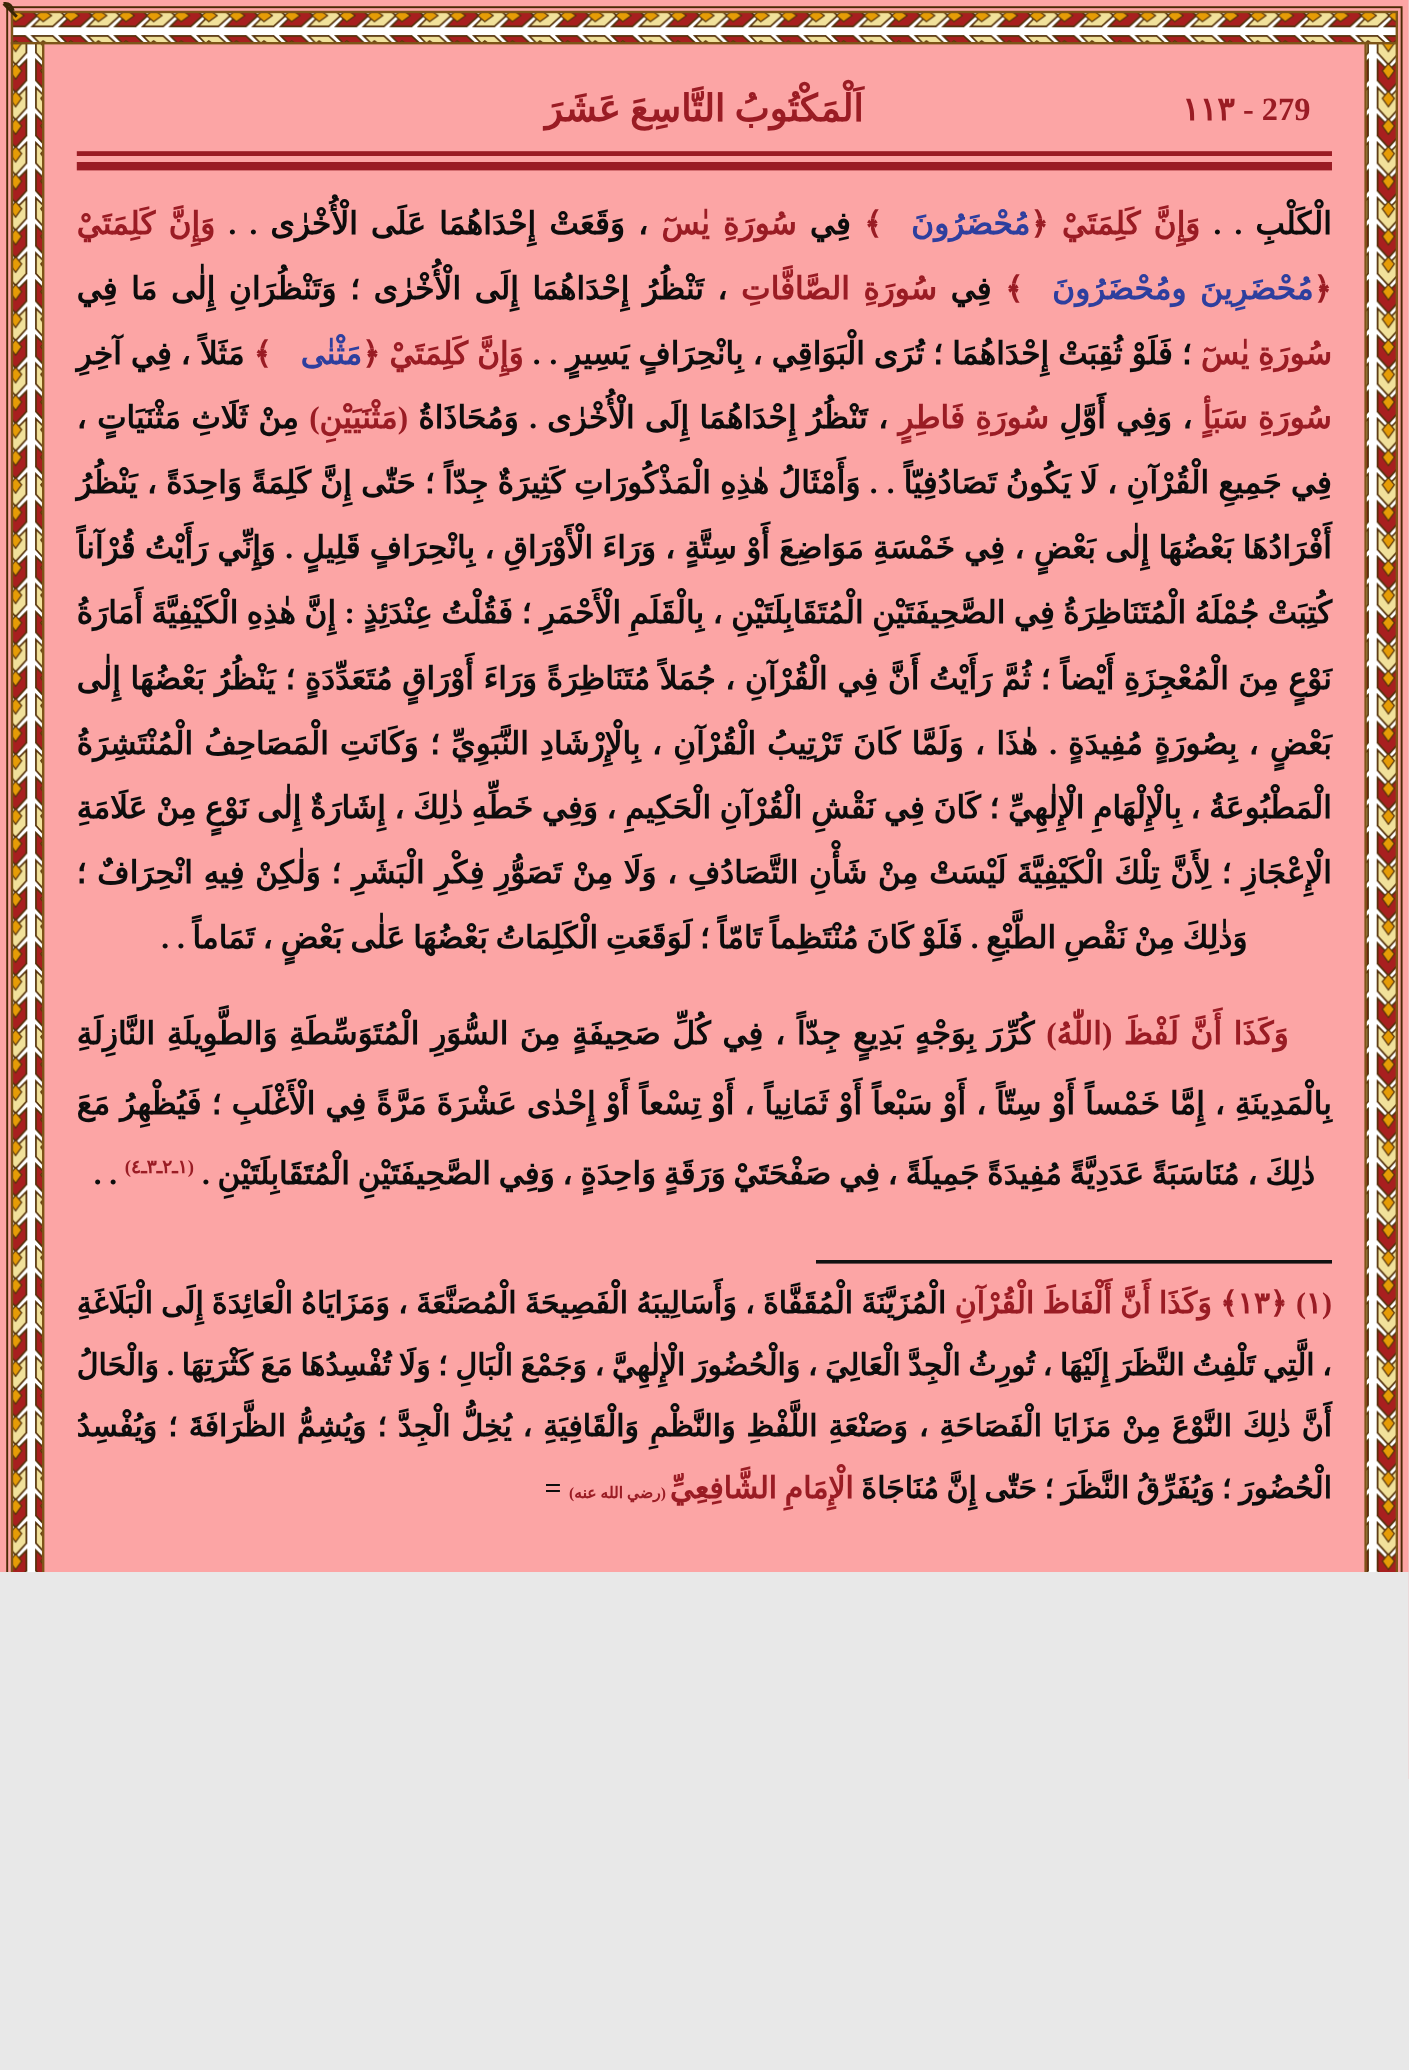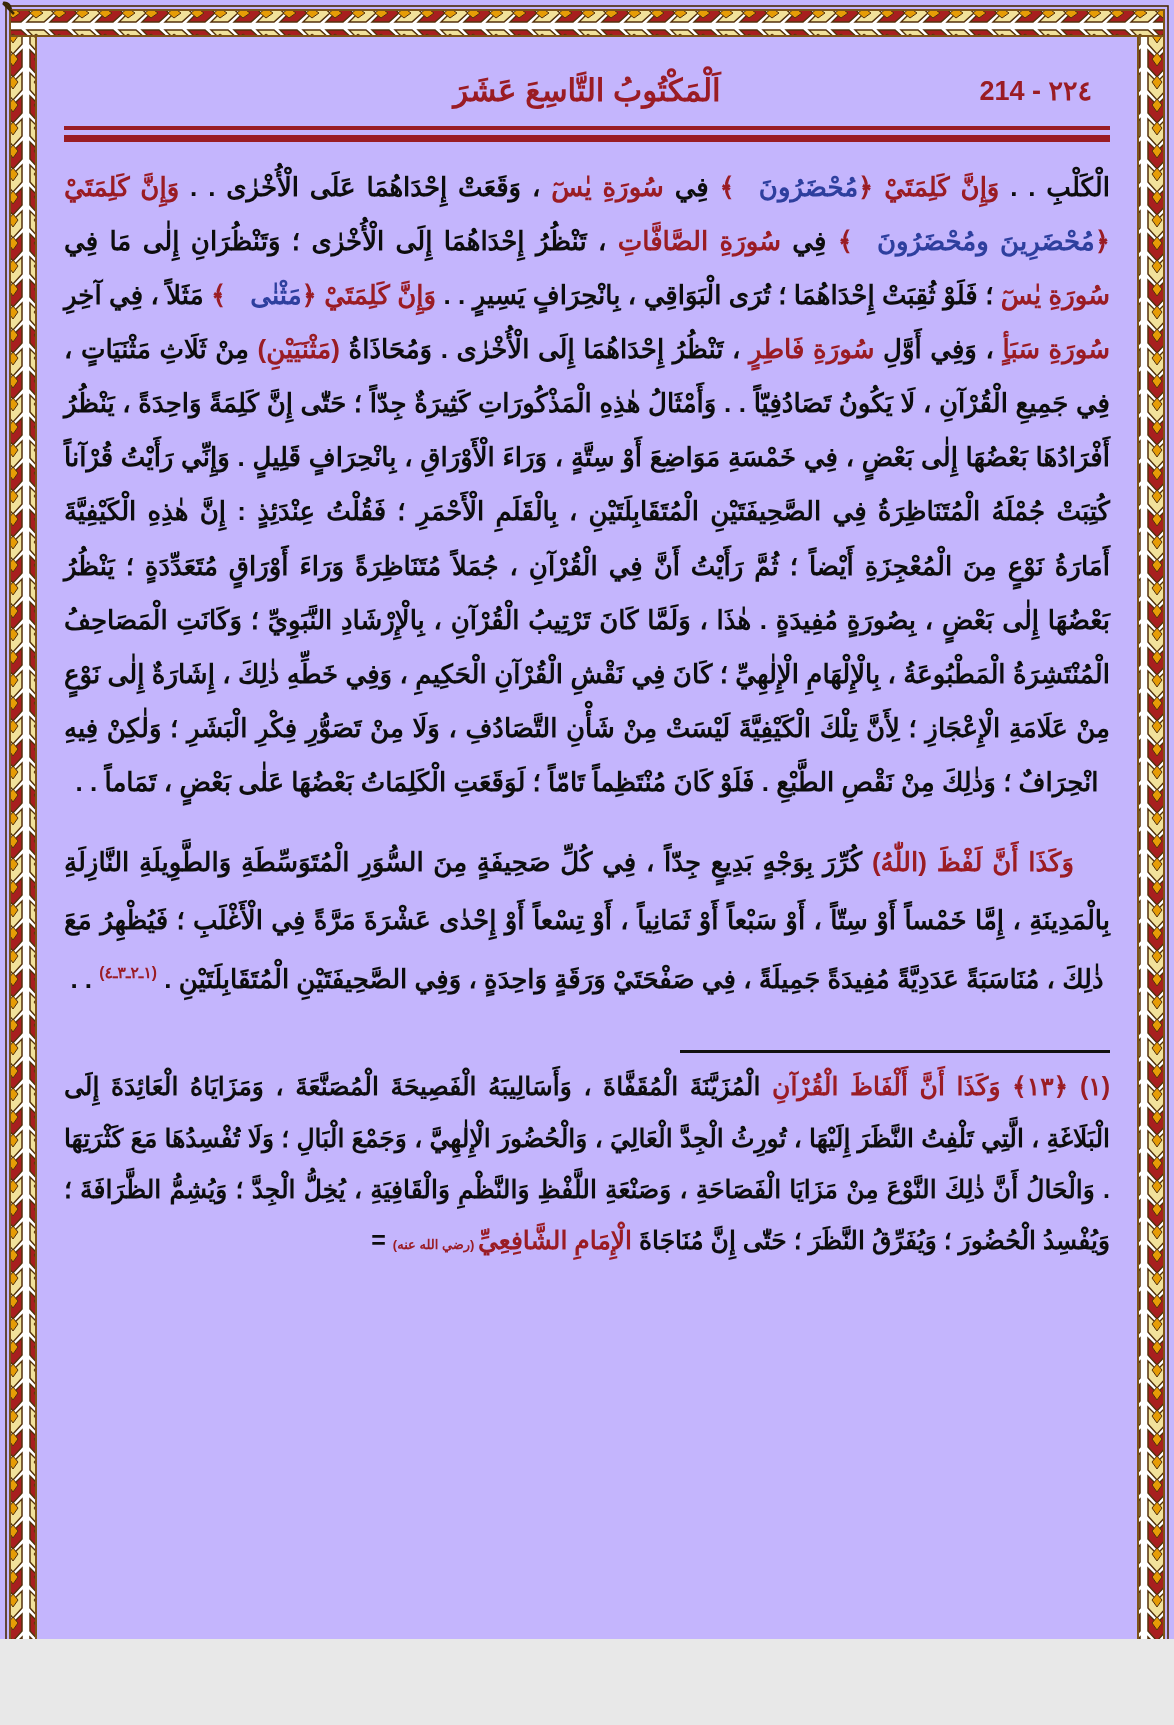--- a/index.html
+++ b/index.html
@@ -1,19 +1,19 @@
 <!DOCTYPE html>
 <html lang="ar" dir="rtl" style="--accent-red: #9a1c24; --quran-blue: #2e3f9e; --text-black: #0d0d0d; --border-red: #a81f1f; --border-gold: #e69c06; --border-cream: #f1e19b; --border-brown: #7d5418;"><head>
 <meta charset="utf-8">
 <style>
   html,body{margin:0;padding:0;background:#e8e8e8;}
   .page{
-    position:relative;width:1174px;height:1639px;margin:0 auto;
-    background:#c4b5fd;overflow:hidden;
-    font-family:Liberation Sans, sans-serif;direction:rtl;
+    position:relative;width:1174px;height:1310px;margin:0 auto;
+    background:#fca5a5;overflow:hidden;
+    font-family:Liberation Serif, serif;direction:rtl;
   }
   .frame{position:absolute;left:0;top:0;pointer-events:none;}
   .content{position:absolute;top:44px;right:64px;left:64px;bottom:40px;}
   .header{position:relative;height:66px;margin-top:14px;}
   .title{
     text-align:center;font-size:31px;font-weight:bold;
     color:var(--accent-red,#9a1c24);line-height:66px;
   }
   .pagenums{
     position:absolute;right:18px;top:0;font-size:27px;font-weight:bold;
@@ -73,21 +73,21 @@
     <rect x="10" y="1689" width="1154" height="26" fill="url(#chainH)" stroke="#7d5418" stroke-width="2"></rect>
     <rect x="10" y="36" width="26" height="1653" fill="url(#chainV)" stroke="#7d5418" stroke-width="2"></rect>
     <rect x="1138" y="36" width="26" height="1653" fill="url(#chainV)" stroke="#7d5418" stroke-width="2"></rect>
     <path d="M14,14 L3,3 M3,3 q6,-1 8,6" stroke="#3a2506" stroke-width="2.5" fill="none"></path>
   </svg>
 
   <div class="content">
 
     <div class="header">
       <div class="title">اَلْمَكْتُوبُ التَّاسِعَ عَشَرَ</div>
-      <div class="pagenums">٢٢٤ - 214</div>
+      <div class="pagenums">279 - ١١٣</div>
     </div>
 
     <div class="rule"></div>
 
     <div class="bodytext">
       <p class="bp"><span class="c-black">الْكَلْبِ . . </span><span class="c-red">وَإِنَّ كَلِمَتَيْ </span><span class="c-red">﴿</span><span class="c-blue">مُحْضَرُونَ</span><span class="c-red">﴾</span><span class="c-black"> فِي </span><span class="c-red">سُورَةِ يٰسٓ</span><span class="c-black"> ، وَقَعَتْ إِحْدَاهُمَا عَلَى الْأُخْرٰى . . </span><span class="c-red">وَإِنَّ كَلِمَتَيْ </span><span class="c-red">﴿</span><span class="c-blue">مُحْضَرِينَ ومُحْضَرُونَ</span><span class="c-red">﴾</span><span class="c-black"> فِي </span><span class="c-red">سُورَةِ الصَّافَّاتِ</span><span class="c-black"> ، تَنْظُرُ إِحْدَاهُمَا إِلَى الْأُخْرٰى ؛ وَتَنْظُرَانِ إِلٰى مَا فِي </span><span class="c-red">سُورَةِ يٰسٓ</span><span class="c-black"> ؛ فَلَوْ ثُقِبَتْ إِحْدَاهُمَا ؛ تُرَى الْبَوَاقِي ، بِانْحِرَافٍ يَسِيرٍ . . </span><span class="c-red">وَإِنَّ كَلِمَتَيْ </span><span class="c-red">﴿</span><span class="c-blue">مَثْنٰى</span><span class="c-red">﴾</span><span class="c-black"> مَثَلاً ، فِي آخِرِ </span><span class="c-red">سُورَةِ سَبَأٍ</span><span class="c-black"> ، وَفِي أَوَّلِ </span><span class="c-red">سُورَةِ فَاطِرٍ</span><span class="c-black"> ، تَنْظُرُ إِحْدَاهُمَا إِلَى الْأُخْرٰى . وَمُحَاذَاةُ </span><span class="c-red">(مَثْنَيَيْنِ)</span><span class="c-black"> مِنْ ثَلَاثِ مَثْنَيَاتٍ ، فِي جَمِيعِ الْقُرْآنِ ، لَا يَكُونُ تَصَادُفِيّاً . . وَأَمْثَالُ هٰذِهِ الْمَذْكُورَاتِ كَثِيرَةٌ جِدّاً ؛ حَتّٰى إِنَّ كَلِمَةً وَاحِدَةً ، يَنْظُرُ أَفْرَادُهَا بَعْضُهَا إِلٰى بَعْضٍ ، فِي خَمْسَةِ مَوَاضِعَ أَوْ سِتَّةٍ ، وَرَاءَ الْأَوْرَاقِ ، بِانْحِرَافٍ قَلِيلٍ . وَإِنِّي رَأَيْتُ قُرْآناً كُتِبَتْ جُمْلَهُ الْمُتَنَاظِرَةُ فِي الصَّحِيفَتَيْنِ الْمُتَقَابِلَتَيْنِ ، بِالْقَلَمِ الْأَحْمَرِ ؛ فَقُلْتُ عِنْدَئِذٍ : إِنَّ هٰذِهِ الْكَيْفِيَّةَ أَمَارَةُ نَوْعٍ مِنَ الْمُعْجِزَةِ أَيْضاً ؛ ثُمَّ رَأَيْتُ أَنَّ فِي الْقُرْآنِ ، جُمَلاً مُتَنَاظِرَةً وَرَاءَ أَوْرَاقٍ مُتَعَدِّدَةٍ ؛ يَنْظُرُ بَعْضُهَا إِلٰى بَعْضٍ ، بِصُورَةٍ مُفِيدَةٍ . هٰذَا ، وَلَمَّا كَانَ تَرْتِيبُ الْقُرْآنِ ، بِالْإِرْشَادِ النَّبَوِيِّ ؛ وَكَانَتِ الْمَصَاحِفُ الْمُنْتَشِرَةُ الْمَطْبُوعَةُ ، بِالْإِلْهَامِ الْإِلٰهِيِّ ؛ كَانَ فِي نَقْشِ الْقُرْآنِ الْحَكِيمِ ، وَفِي خَطِّهِ ذٰلِكَ ، إِشَارَةٌ إِلٰى نَوْعٍ مِنْ عَلَامَةِ الْإِعْجَازِ ؛ لِأَنَّ تِلْكَ الْكَيْفِيَّةَ لَيْسَتْ مِنْ شَأْنِ التَّصَادُفِ ، وَلَا مِنْ تَصَوُّرِ فِكْرِ الْبَشَرِ ؛ وَلٰكِنْ فِيهِ انْحِرَافٌ ؛ وَذٰلِكَ مِنْ نَقْصِ الطَّبْعِ . فَلَوْ كَانَ مُنْتَظِماً تَامّاً ؛ لَوَقَعَتِ الْكَلِمَاتُ بَعْضُهَا عَلٰى بَعْضٍ ، تَمَاماً . .</span></p>
       <p class="bp bp2"><span class="c-red">وَكَذَا أَنَّ لَفْظَ (اللّٰهُ)</span><span class="c-black"> كُرِّرَ بِوَجْهٍ بَدِيعٍ جِدّاً ، فِي كُلِّ صَحِيفَةٍ مِنَ السُّوَرِ الْمُتَوَسِّطَةِ وَالطَّوِيلَةِ النَّازِلَةِ بِالْمَدِينَةِ ، إِمَّا خَمْساً أَوْ سِتّاً ، أَوْ سَبْعاً أَوْ ثَمَانِياً ، أَوْ تِسْعاً أَوْ إِحْدٰى عَشْرَةَ مَرَّةً فِي الْأَغْلَبِ ؛ فَيُظْهِرُ مَعَ ذٰلِكَ ، مُنَاسَبَةً عَدَدِيَّةً مُفِيدَةً جَمِيلَةً ، فِي صَفْحَتَيْ وَرَقَةٍ وَاحِدَةٍ ، وَفِي الصَّحِيفَتَيْنِ الْمُتَقَابِلَتَيْنِ . </span><span class="c-red sup">(١ـ٢ـ٣ـ٤)</span><span class="c-black"> . .</span></p>
     </div>
 
     <div class="fn-sep"></div>

